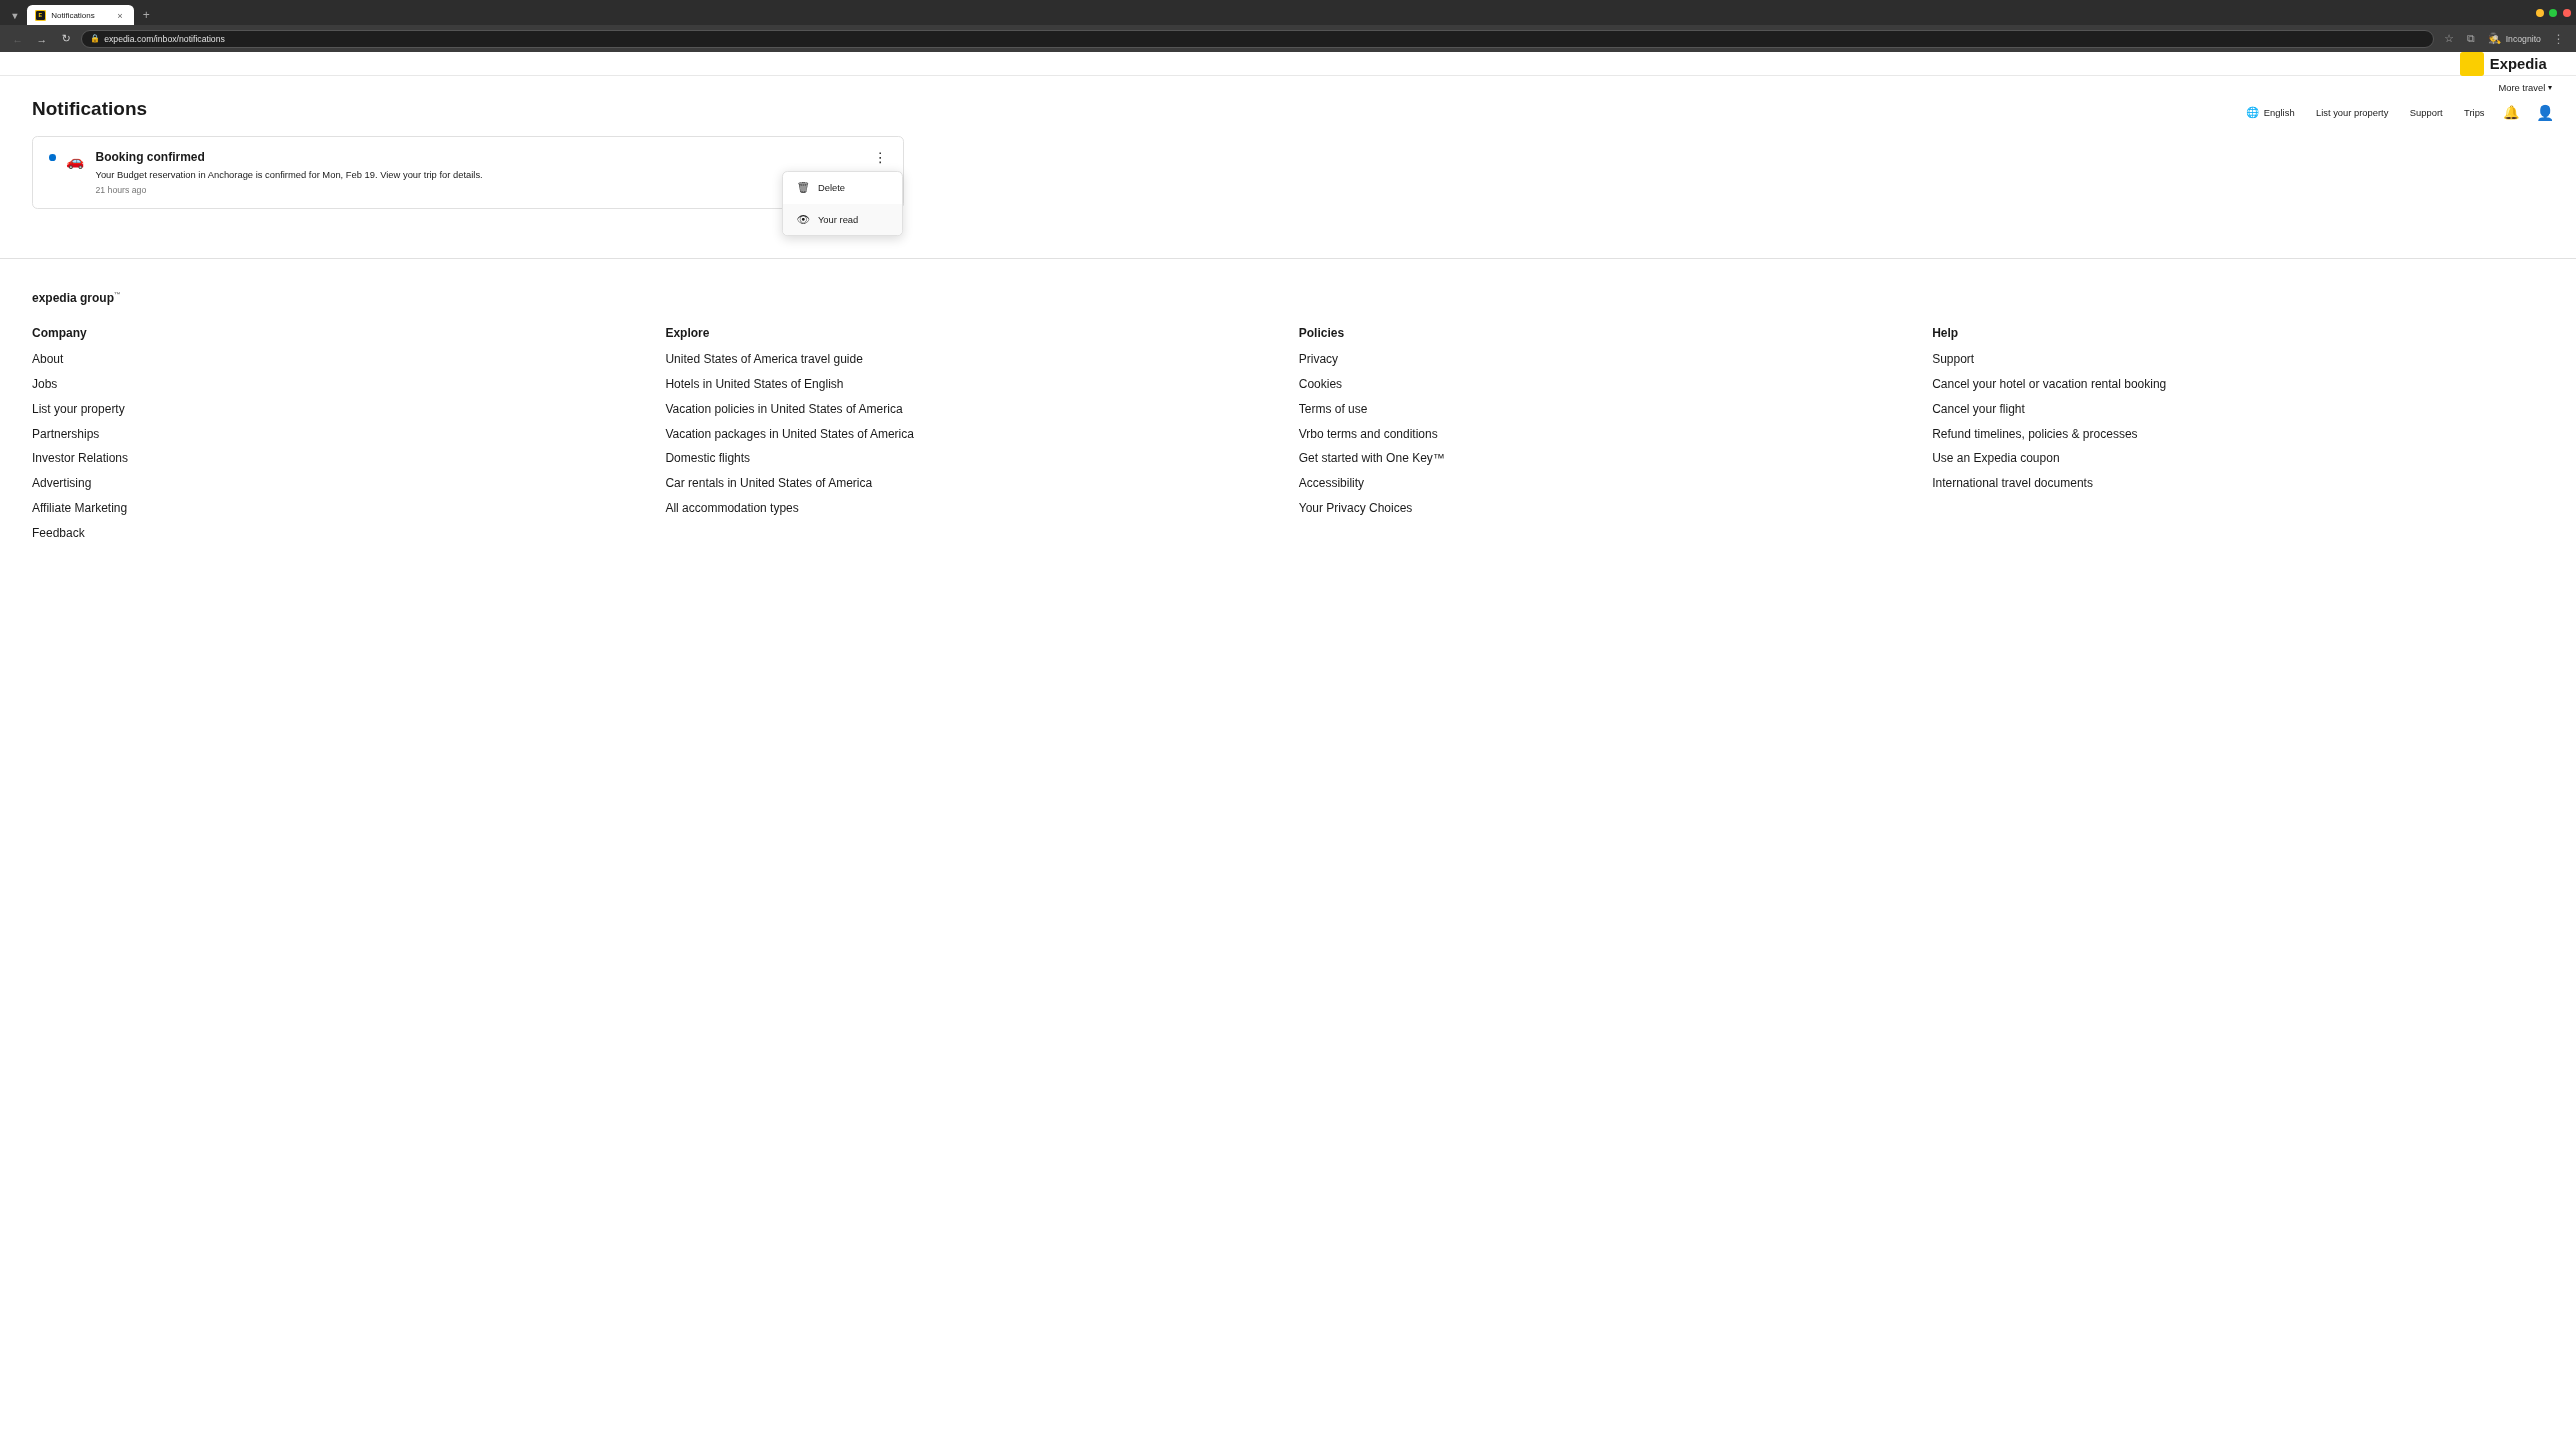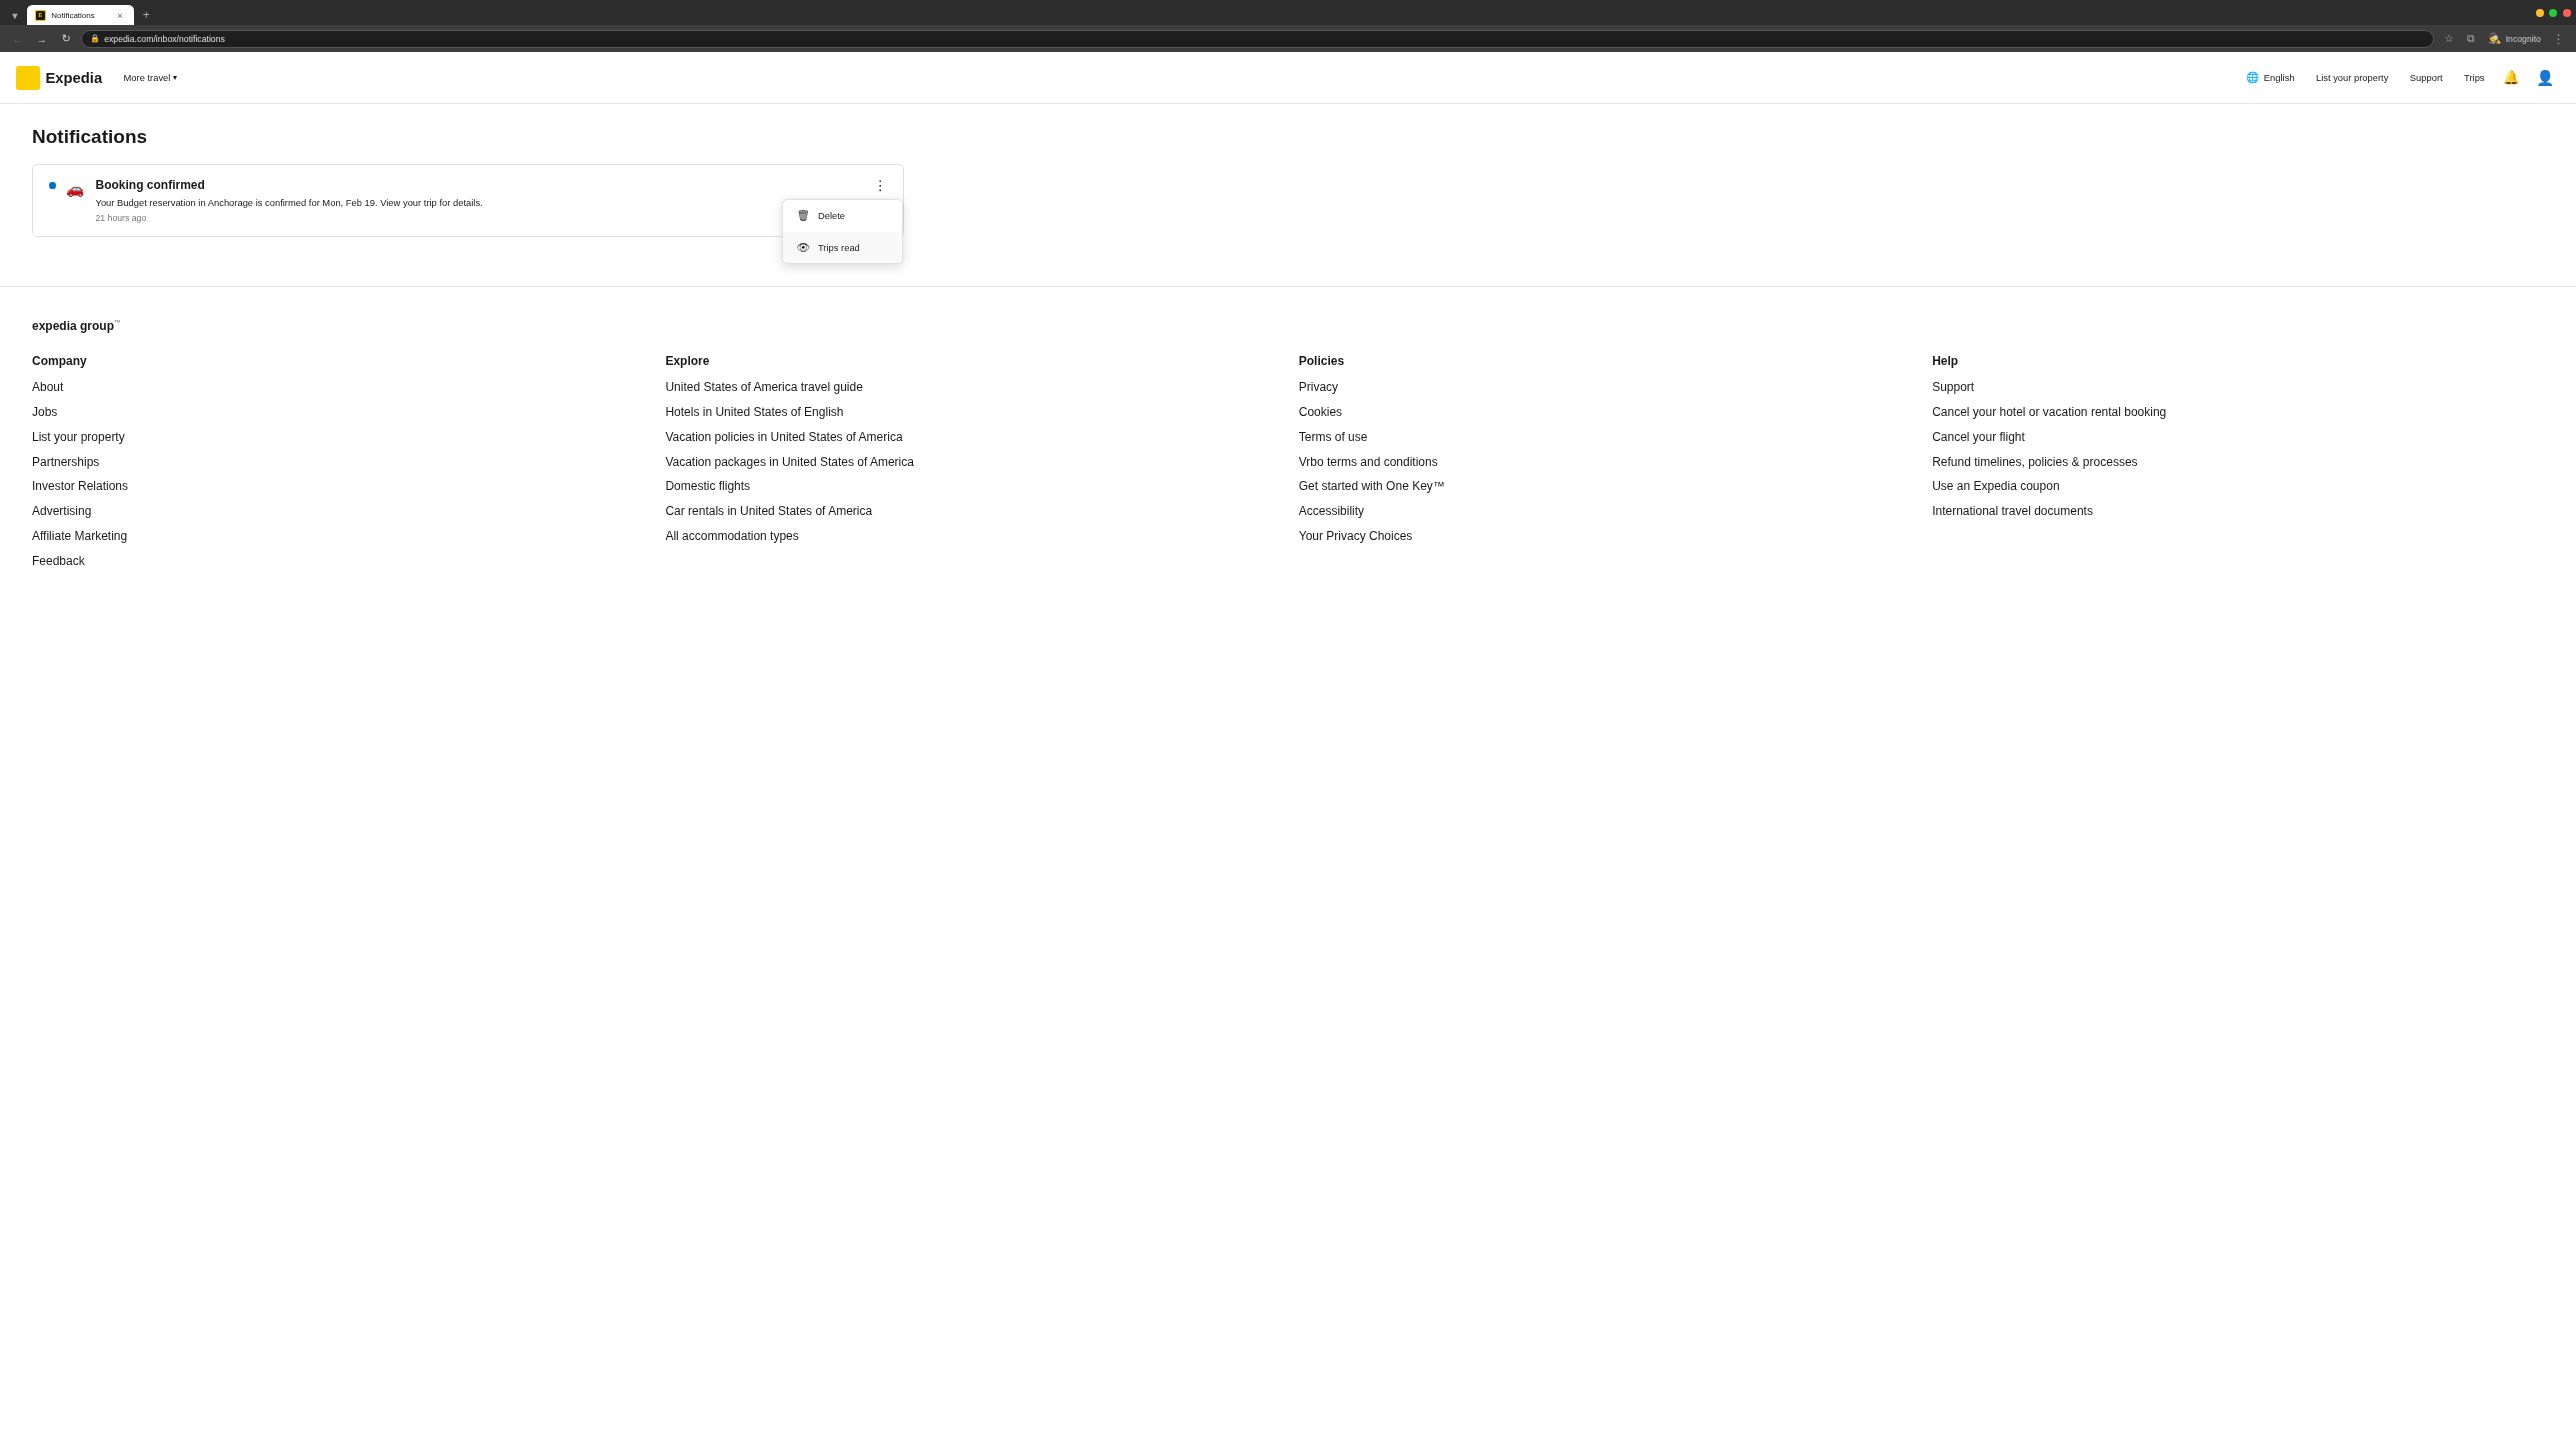--- a/index.html
+++ b/index.html
@@ -23,21 +23,21 @@
     .nav-btn.disabled { color: #666; cursor: default; }
     .address-bar { flex: 1; background: #1e1e1e; border: 0.7px solid #555; border-radius: 13.4px; padding: 2.7px 8px; color: #e0e0e0; font-size: 8.7px; display: flex; align-items: center; gap: 4px; }
     .address-text { color: #e0e0e0; font-size: 8.7px; }
     .address-bar-actions { display: flex; gap: 2.7px; margin-left: auto; }
     .addr-action-btn { background: none; border: none; color: #aaa; cursor: pointer; font-size: 10.7px; width: 19px; height: 19px; display: flex; align-items: center; justify-content: center; border-radius: 50%; }
     .incognito-btn { display: flex; align-items: center; gap: 4px; background: none; border: none; color: #ccc; cursor: pointer; font-size: 8.7px; padding: 2.7px 5.4px; border-radius: 10.7px; }
     .incognito-icon { font-size: 10.7px; }
     .more-btn { background: none; border: none; color: #aaa; cursor: pointer; font-size: 12px; width: 19px; height: 19px; display: flex; align-items: center; justify-content: center; }
 
     
-    .site-header { display: flex; align-items: center; padding: 0 16px; height: 52px; border-bottom: 0.7px solid #e8e8e8; background: #fff; }
+    .site-header { display: flex; align-items: flex-end; padding: 0 16px; height: 24px; border-bottom: 0.7px solid #e8e8e8; background: #fff; flex-direction: column; }
     .logo { display: flex; align-items: center; gap: 5.4px; text-decoration: none; margin-right: 13.4px; }
     .logo-icon { width: 24px; height: 24px; background: #fbce00; display: flex; align-items: center; justify-content: center; border-radius: 2.7px; }
     .logo-text { font-size: 14.8px; font-weight: 700; color: #1a1a1a; }
     .more-travel-btn { display: flex; align-items: center; gap: 2.7px; background: none; border: none; cursor: pointer; font-size: 9.4px; color: #1a1a1a; padding: 5.4px 8px; border-radius: 2.7px; font-weight: 500; }
     .header-right { margin-left: auto; display: flex; align-items: center; gap: 5.4px; }
     .header-btn { display: flex; align-items: center; gap: 4px; background: none; border: none; cursor: pointer; font-size: 9.4px; color: #1a1a1a; padding: 5.4px 8px; border-radius: 2.7px; font-weight: 500; }
     .globe-icon { font-size: 10.7px; }
     .bell-btn { background: none; border: none; cursor: pointer; font-size: 13.4px; color: #1a1a1a; padding: 5.4px; border-radius: 50%; }
     .user-btn { background: none; border: none; cursor: pointer; font-size: 14.8px; color: #1a1a1a; padding: 5.4px; border-radius: 50%; }
 
@@ -160,21 +160,21 @@
       </div>
       <button class="notification-menu-btn">⋮</button>
 
       <div class="dropdown-menu">
         <div class="dropdown-item">
           <span class="dropdown-item-icon">🗑</span>
           <span>Delete</span>
         </div>
         <div class="dropdown-item" style="background:#f9f9f9;">
           <span class="dropdown-item-icon">👁</span>
-          <span>Trips read</span>
+          <span>Your read</span>
         </div>
       </div>
     </div>
   </div>
 </div>
 
 <footer class="footer">
   <div class="footer-logo">
     <span class="footer-logo-text">
       <span>expedia group</span><span class="footer-logo-sup">™</span>

